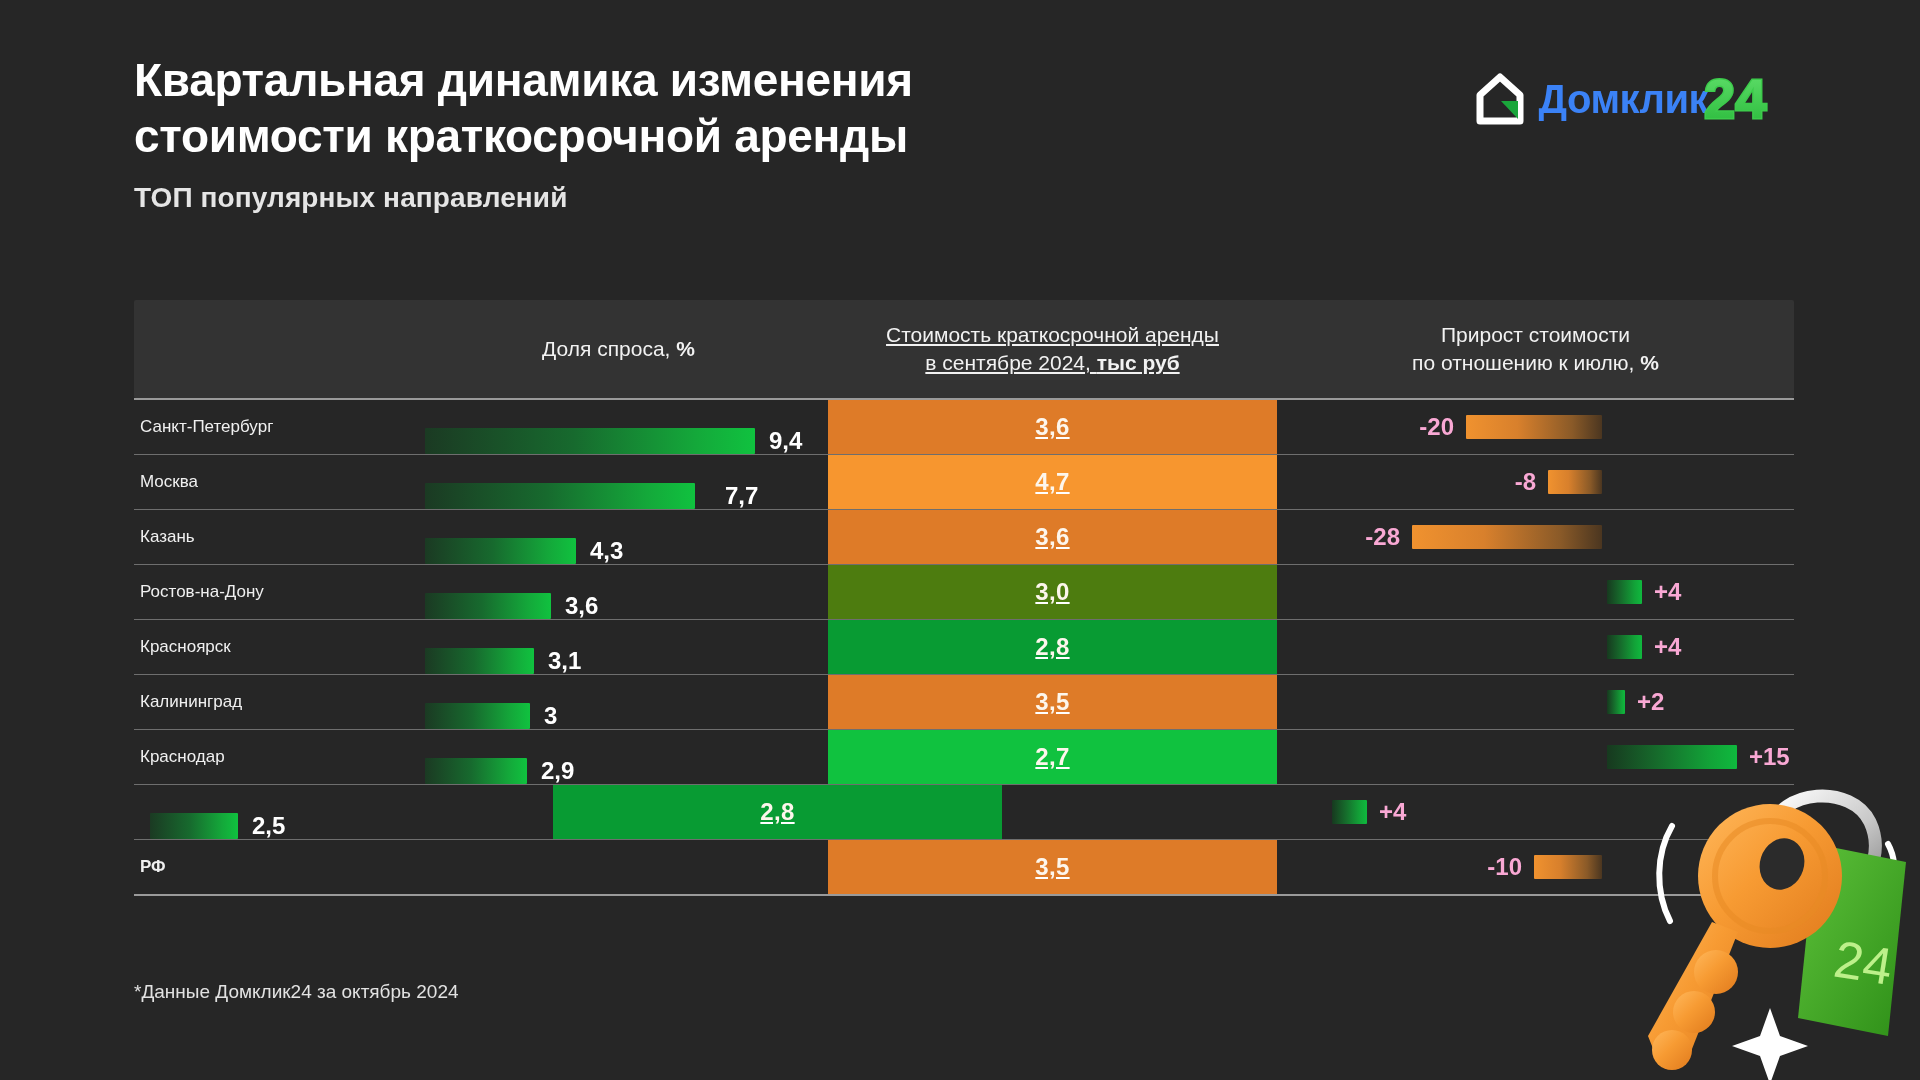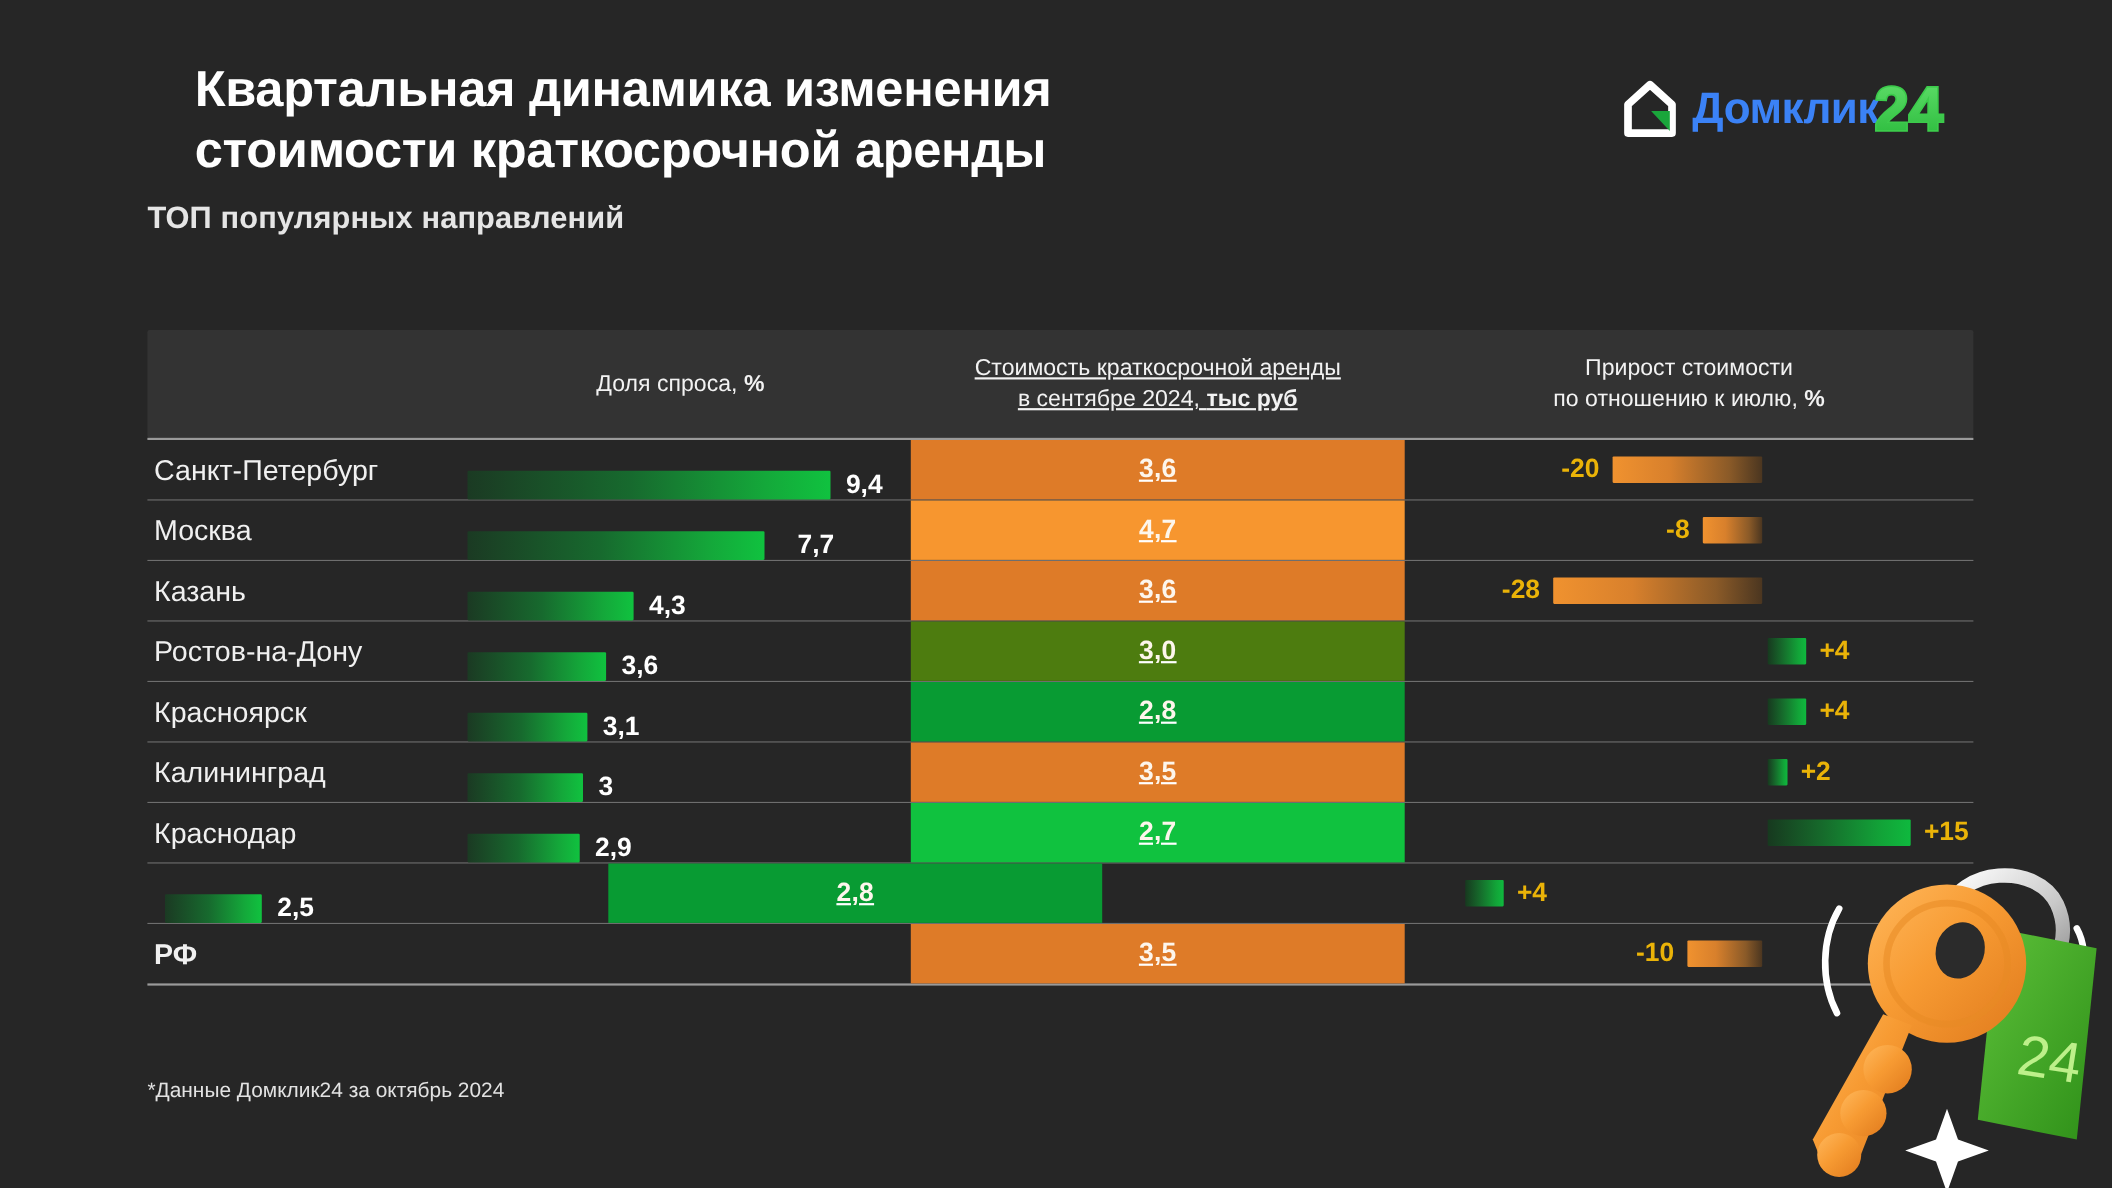--- a/index.html
+++ b/index.html
@@ -9,21 +9,21 @@
     background:#262626;
     font-family:"Liberation Sans","DejaVu Sans",sans-serif;
     color:#ffffff;
     position:relative;
   }
 
   
   #header{position:absolute;left:134px;top:52px;width:1660px;height:190px;}
   #title{
     font-size:46px;line-height:56px;font-weight:bold;color:#ffffff;
-    letter-spacing:-0.3px;max-width:1120px;margin-left:43px;
+    letter-spacing:-0.3px;max-width:1120px;
   }
   #title .l2{display:block;}
   #subtitle{
     margin-top:18px;font-size:28px;font-weight:700;color:#e5e5e5;letter-spacing:0.1px;
   }
 
   
   #logo{position:absolute;right:0;top:12px;display:flex;align-items:center;height:70px;}
   #logo-house{width:56px;height:56px;margin-right:10px;flex:none;}
   #logo-word{font-size:40px;font-weight:bold;letter-spacing:-0.5px;color:#3b82f6;}
@@ -41,42 +41,42 @@
   .c-demand{width:419px;flex:none;}
   .c-price{width:449px;flex:none;text-decoration:underline;}
   .c-growth{width:517px;flex:none;}
 
   .rule{height:2px;background:#9a9a9a;width:100%;}
   .rule.thin{background:#6e6e6e;height:1px;}
 
   .row{display:flex;align-items:stretch;height:54px;position:relative;}
   .cell{display:flex;align-items:center;position:relative;}
 
-  .city-name{font-size:26px;color:#f0f0f0;padding-left:6px;white-space:nowrap;}
+  .city-name{font-size:17px;color:#f0f0f0;padding-left:6px;white-space:nowrap;}
   .row.total .city-name{font-weight:bold;}
 
   
   .c-demand.cell{position:relative;margin-top:28px;}
   .dbar{
     height:26px;position:absolute;left:16px;
     background:linear-gradient(90deg,#1b3a23 0%,#176a2e 45%,#14a83a 82%,#10c23f 100%);
     border-radius:1px;
   }
   .dval{position:absolute;font-size:24px;font-weight:bold;color:#ffffff;}
 
   
   .c-price.cell{justify-content:center;}
   .pval{font-size:24px;font-weight:bold;color:#fdf6ec;letter-spacing:0.3px;}
 
   
   .c-growth.cell{position:relative;}
   .gbar{position:absolute;height:24px;border-radius:1px;}
   .gbar.neg{background:linear-gradient(90deg,#f0922f 0%,#d8802c 38%,#8a5a28 78%,#4b3620 100%);}
   .gbar.pos{background:linear-gradient(90deg,#17391f 0%,#166d2c 40%,#12a438 80%,#0fb93e 100%);}
-  .gval{position:absolute;font-size:24px;font-weight:bold;color:#eab308;}
+  .gval{position:absolute;font-size:24px;font-weight:bold;color:#f9a8d4;}
 
   
   #footnote{position:absolute;left:134px;top:981px;font-size:19px;color:#e2e2e2;}
 
   
   #keys{position:absolute;right:0px;bottom:-6px;width:300px;height:350px;pointer-events:none;}
 </style>
 </head>
 <body>
 

